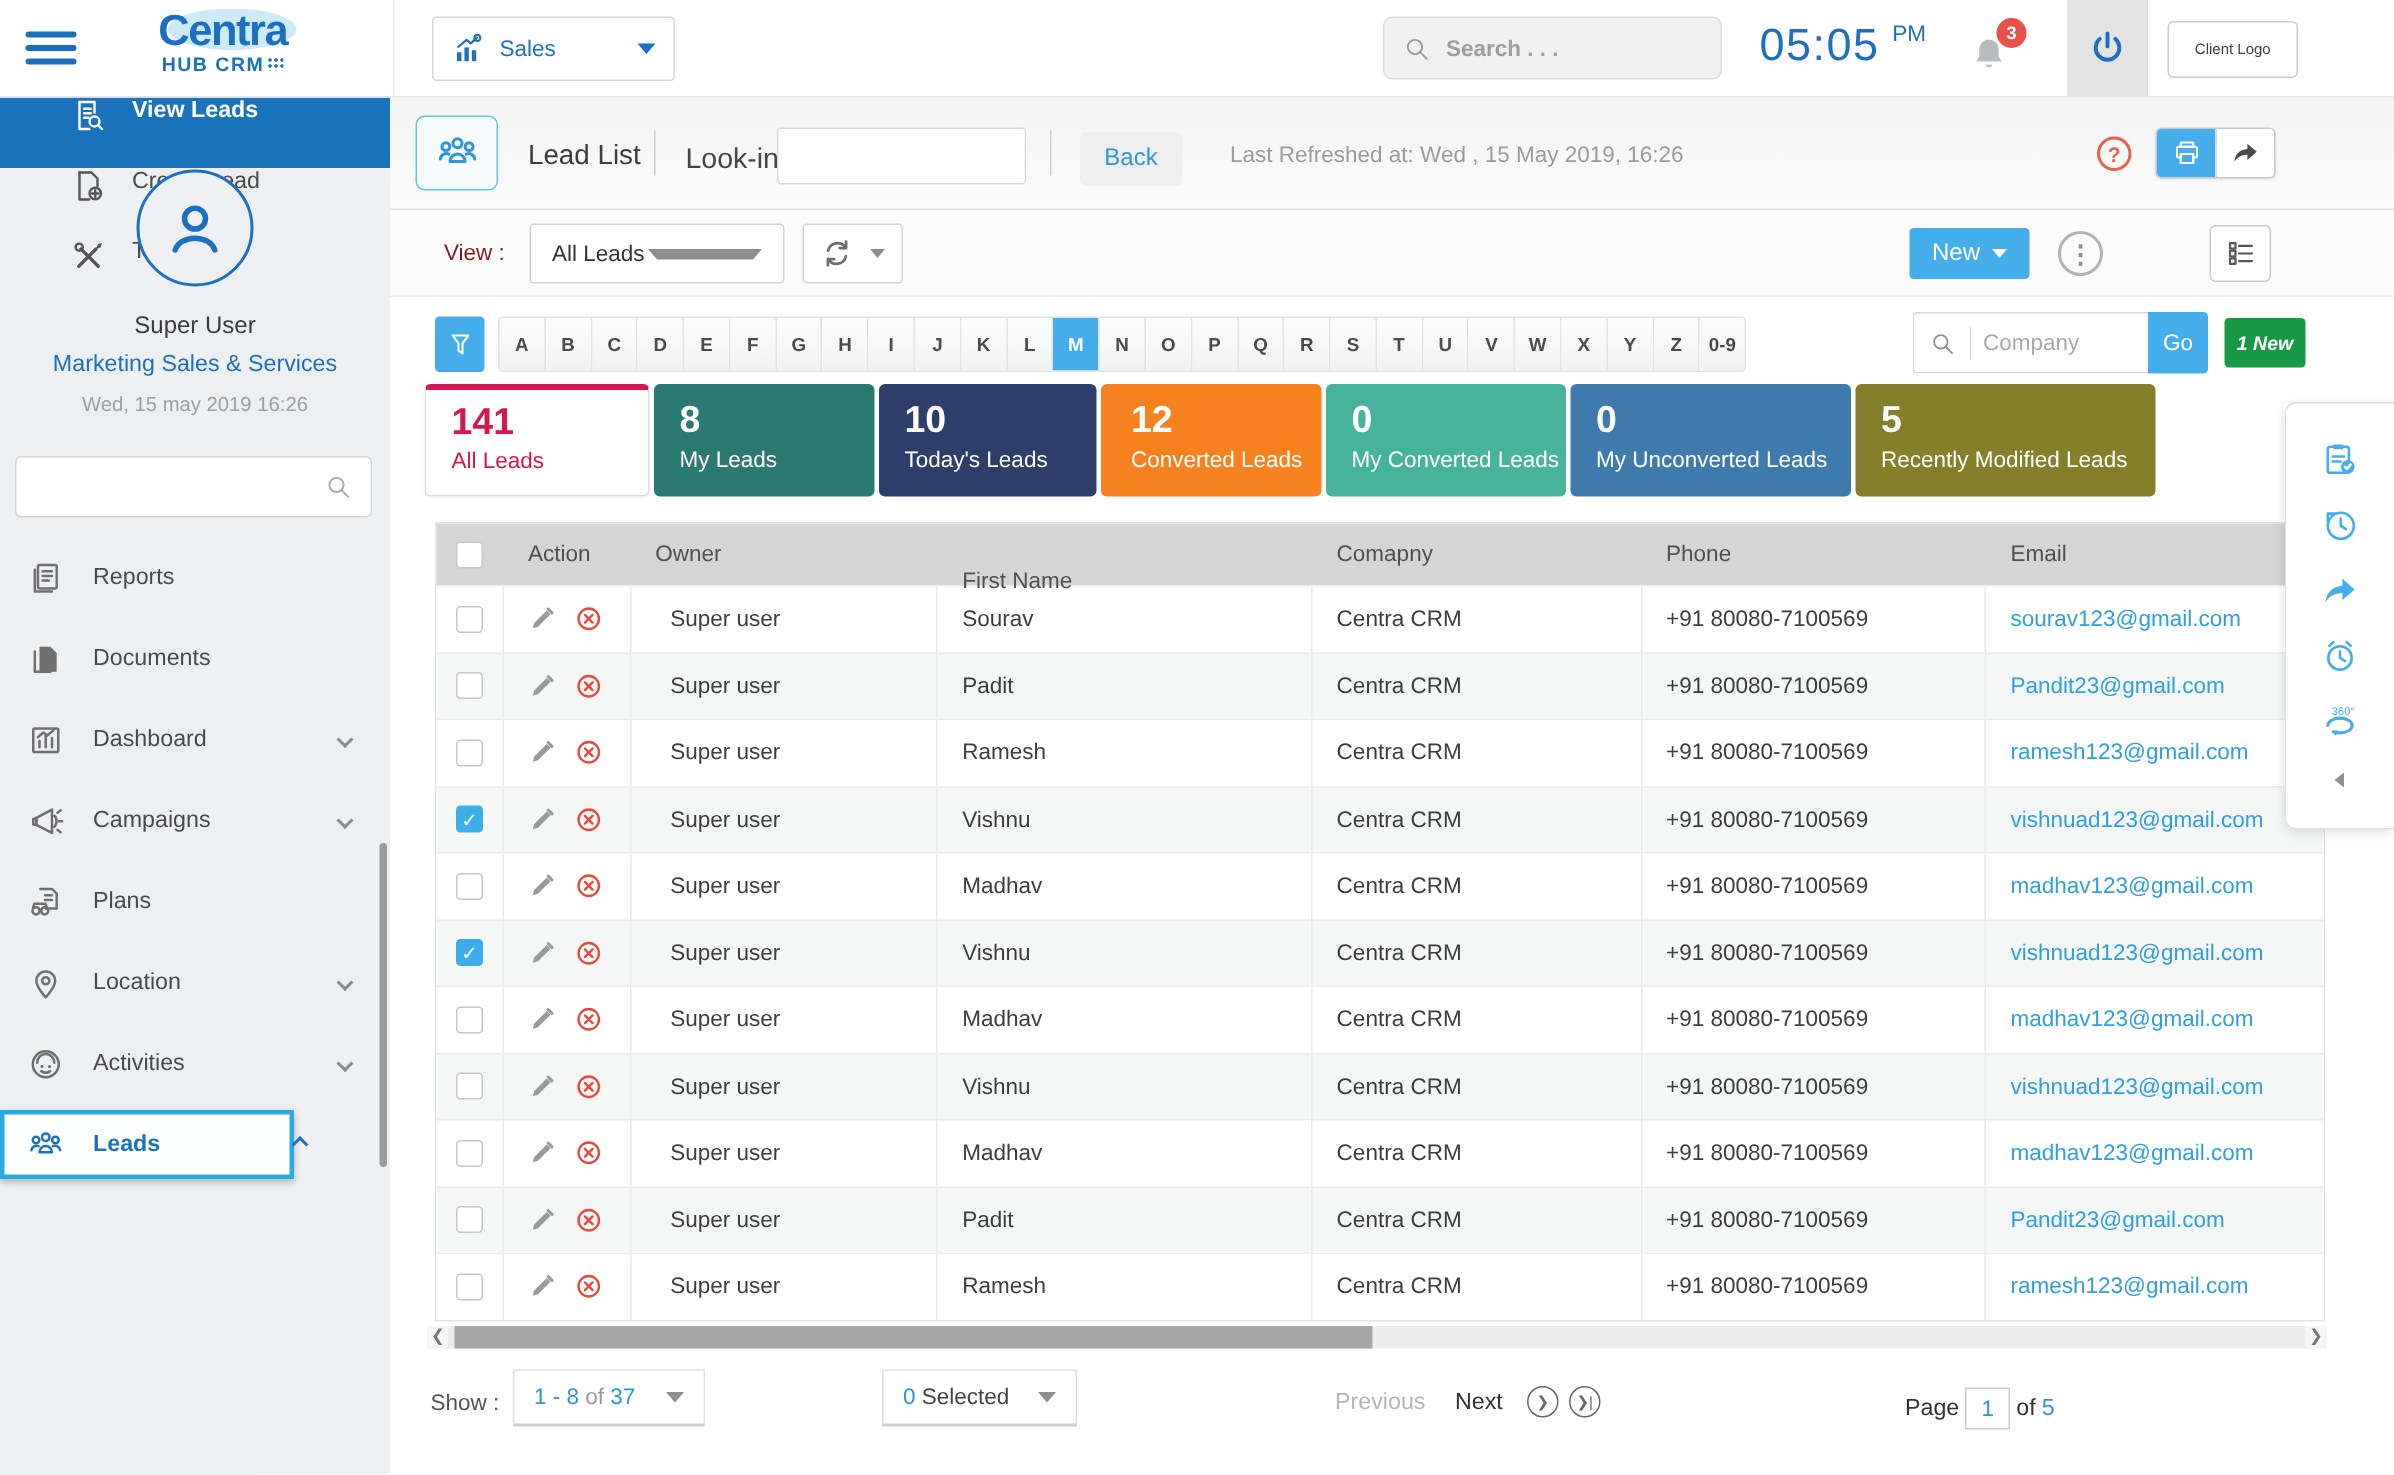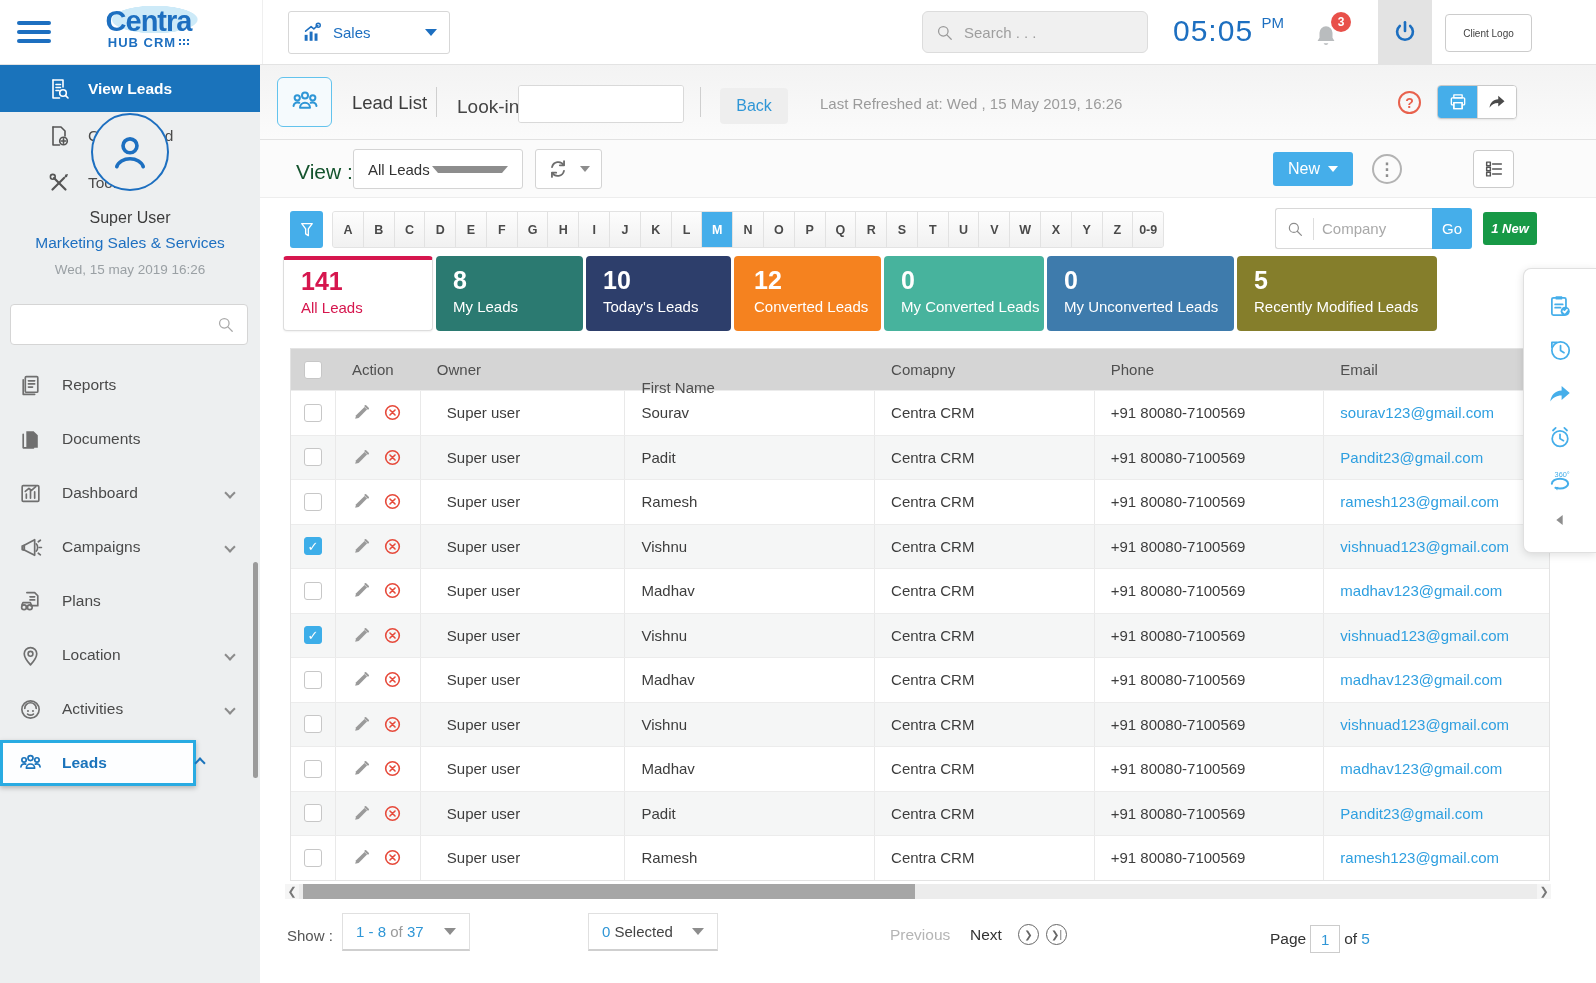--- a/index.html
+++ b/index.html
@@ -20,21 +20,21 @@
   .hdr-divider { position:absolute; left:262px; top:0; bottom:0; border-left:1px solid #efefef; }
   .module-select { position:absolute; left:288px; top:11px; width:162px; height:43px; border:1px solid #d7d7d7; border-radius:3px;
     display:flex; align-items:center; padding:0 12px; background:#fff; cursor:pointer; }
   .module-select .icn { width:22px; height:22px; color:#1d6fc0; }
   .module-label { color:#1d6fc0; font-size:15px; margin-left:10px; flex:1; }
   .tri-down { width:0; height:0; border-left:6px solid transparent; border-right:6px solid transparent; border-top:7px solid #1d6fc0; }
   .hdr-search { position:absolute; left:922px; top:11px; width:226px; height:42px; background:#f0f0f0; border:1px solid #dcdcdc;
     border-radius:6px; display:flex; align-items:center; padding:0 12px; }
   .hdr-search .icn { width:19px; height:19px; color:#9a9a9a; }
   .hdr-search input { border:none; outline:none; background:transparent; font-size:15px; color:#555; margin-left:10px; width:150px;
-    font-family:"Liberation Sans", sans-serif; }
+    font-family:"Liberation Sans", sans-serif;font-weight:bold; }
   .hdr-search input::placeholder { color:#9e9e9e; }
   .clock { position:absolute; left:1173px; top:14px; color:#1d6fc0; }
   .clock .t { font-size:30px; letter-spacing:1px; }
   .clock .m { font-size:15px; vertical-align:13px; margin-left:4px; }
   .bell-wrap { position:absolute; left:1313px; top:16px; width:34px; height:36px; cursor:pointer; }
   .bell-wrap .icn { width:26px; height:28px; color:#b9bcbe; display:block; margin-top:6px; }
   .badge { position:absolute; right:-4px; top:-4px; min-width:20px; height:20px; border-radius:10px; background:#e8504a; color:#fff;
     font-size:12px; font-weight:bold; display:flex; align-items:center; justify-content:center; padding:0 5px; }
   .power-strip { position:absolute; left:1378px; top:0; width:54px; height:64px; background:#e3e3e3; display:flex; align-items:center; justify-content:center; cursor:pointer; }
   .power-strip .icn { width:26px; height:26px; color:#1d6fc0; }
@@ -59,21 +59,21 @@
   .side-main .icn { width:25px; height:25px; color:#6f6f6f; flex:0 0 auto; }
   .side-label { margin-left:19px; font-size:15.5px; color:#4a4a4a; }
   .side-item .chev { margin-right:26px; }
   .chev { width:8px; height:8px; border-right:2px solid #8b8b8b; border-bottom:2px solid #8b8b8b; display:inline-block; transform:rotate(45deg); }
   .chev.up { transform:rotate(-135deg); }
   .chev.blue { border-color:#1a73bb; }
   .side-item.is-active .side-main { flex:0 0 auto; width:196px; height:46px; border:3px solid #29abe2; background:#fdfeff;
     box-shadow:0 2px 5px rgba(0,0,0,.25); padding-left:15px; }
   .side-item.is-active .icn { color:#1a73bb; }
   .side-item.is-active .side-label { color:#1a73bb; font-weight:bold; }
-  .side-sub { height:47px; display:flex; align-items:center; padding-left:47px; cursor:pointer; }
+  .side-sub { height:47px; display:flex; align-items:flex-start; padding-left:47px; cursor:pointer; }
   .side-sub .icn { width:24px; height:24px; color:#555; }
   .side-sub .side-label { margin-left:17px; font-size:15.5px; color:#4a4a4a; }
   .side-sub.is-active { background:#1a73bb; }
   .side-sub.is-active .icn { color:#fff; }
   .side-sub.is-active .side-label { color:#fff; font-weight:bold; }
   .side-scrollbar { position:absolute; right:2px; top:497px; width:5px; height:216px; background:#9b9b9b; border-radius:3px; }
 
   
   .main { position:absolute; top:65px; left:260px; right:0; bottom:0; background:#fff; }
 
@@ -91,21 +91,21 @@
   .refreshed { position:absolute; left:560px; top:30px; font-size:15px; color:#9b9b9b; }
   .help-circle { position:absolute; left:1138px; top:26px; width:23px; height:23px; border:2px solid #e8614d; border-radius:50%;
     color:#e8614d; font-size:14px; font-weight:bold; display:flex; align-items:center; justify-content:center; cursor:pointer; }
   .ps-group { position:absolute; left:1177px; top:20px; height:34px; display:flex; border:1px solid #c9c9c9; border-radius:4px; overflow:hidden; background:#fff; box-shadow:0 1px 2px rgba(0,0,0,.08); }
   .ps-btn { width:39px; display:flex; align-items:center; justify-content:center; cursor:pointer; }
   .ps-btn.print { background:#45aeea; color:#fff; }
   .ps-btn.share { background:#fff; color:#4a4a4a; border-left:1px solid #d5d5d5; }
   .ps-btn .icn { width:20px; height:20px; }
 
   .view-bar { position:absolute; top:75px; left:0; right:0; height:58px; background:#fbfbfb; border-bottom:1px solid #ededed; }
-  .view-label { position:absolute; left:36px; top:20px; font-size:21px; color:#14532d; }
+  .view-label { position:absolute; left:36px; top:20px; font-size:15px; color:#7f1d1d; }
   .view-select { position:absolute; left:93px; top:9px; width:170px; height:40px; border:1px solid #d4d4d4; border-radius:3px; background:#fff;
     display:flex; align-items:center; padding:0 14px; cursor:pointer; }
   .view-select span { flex:1; font-size:15px; color:#333; }
   .gray-tri { width:0; height:0; border-left:6px solid transparent; border-right:6px solid transparent; border-top:7px solid #8d8d8d; }
   .refresh-btn { position:absolute; left:275px; top:9px; width:67px; height:40px; border:1px solid #d4d4d4; border-radius:3px; background:#fff;
     display:flex; align-items:center; justify-content:space-evenly; cursor:pointer; }
   .refresh-btn .icn { width:22px; height:22px; color:#6d6d6d; }
   .refresh-btn .gray-tri { border-top-width:6px; border-left-width:5px; border-right-width:5px; }
   .new-btn { position:absolute; left:1013px; top:12px; width:80px; height:34px; background:#45aeea; border:none; border-radius:3px;
     color:#fff; font-size:16px; cursor:pointer; display:flex; align-items:center; justify-content:center; gap:8px; font-family:"Liberation Sans", sans-serif; }

